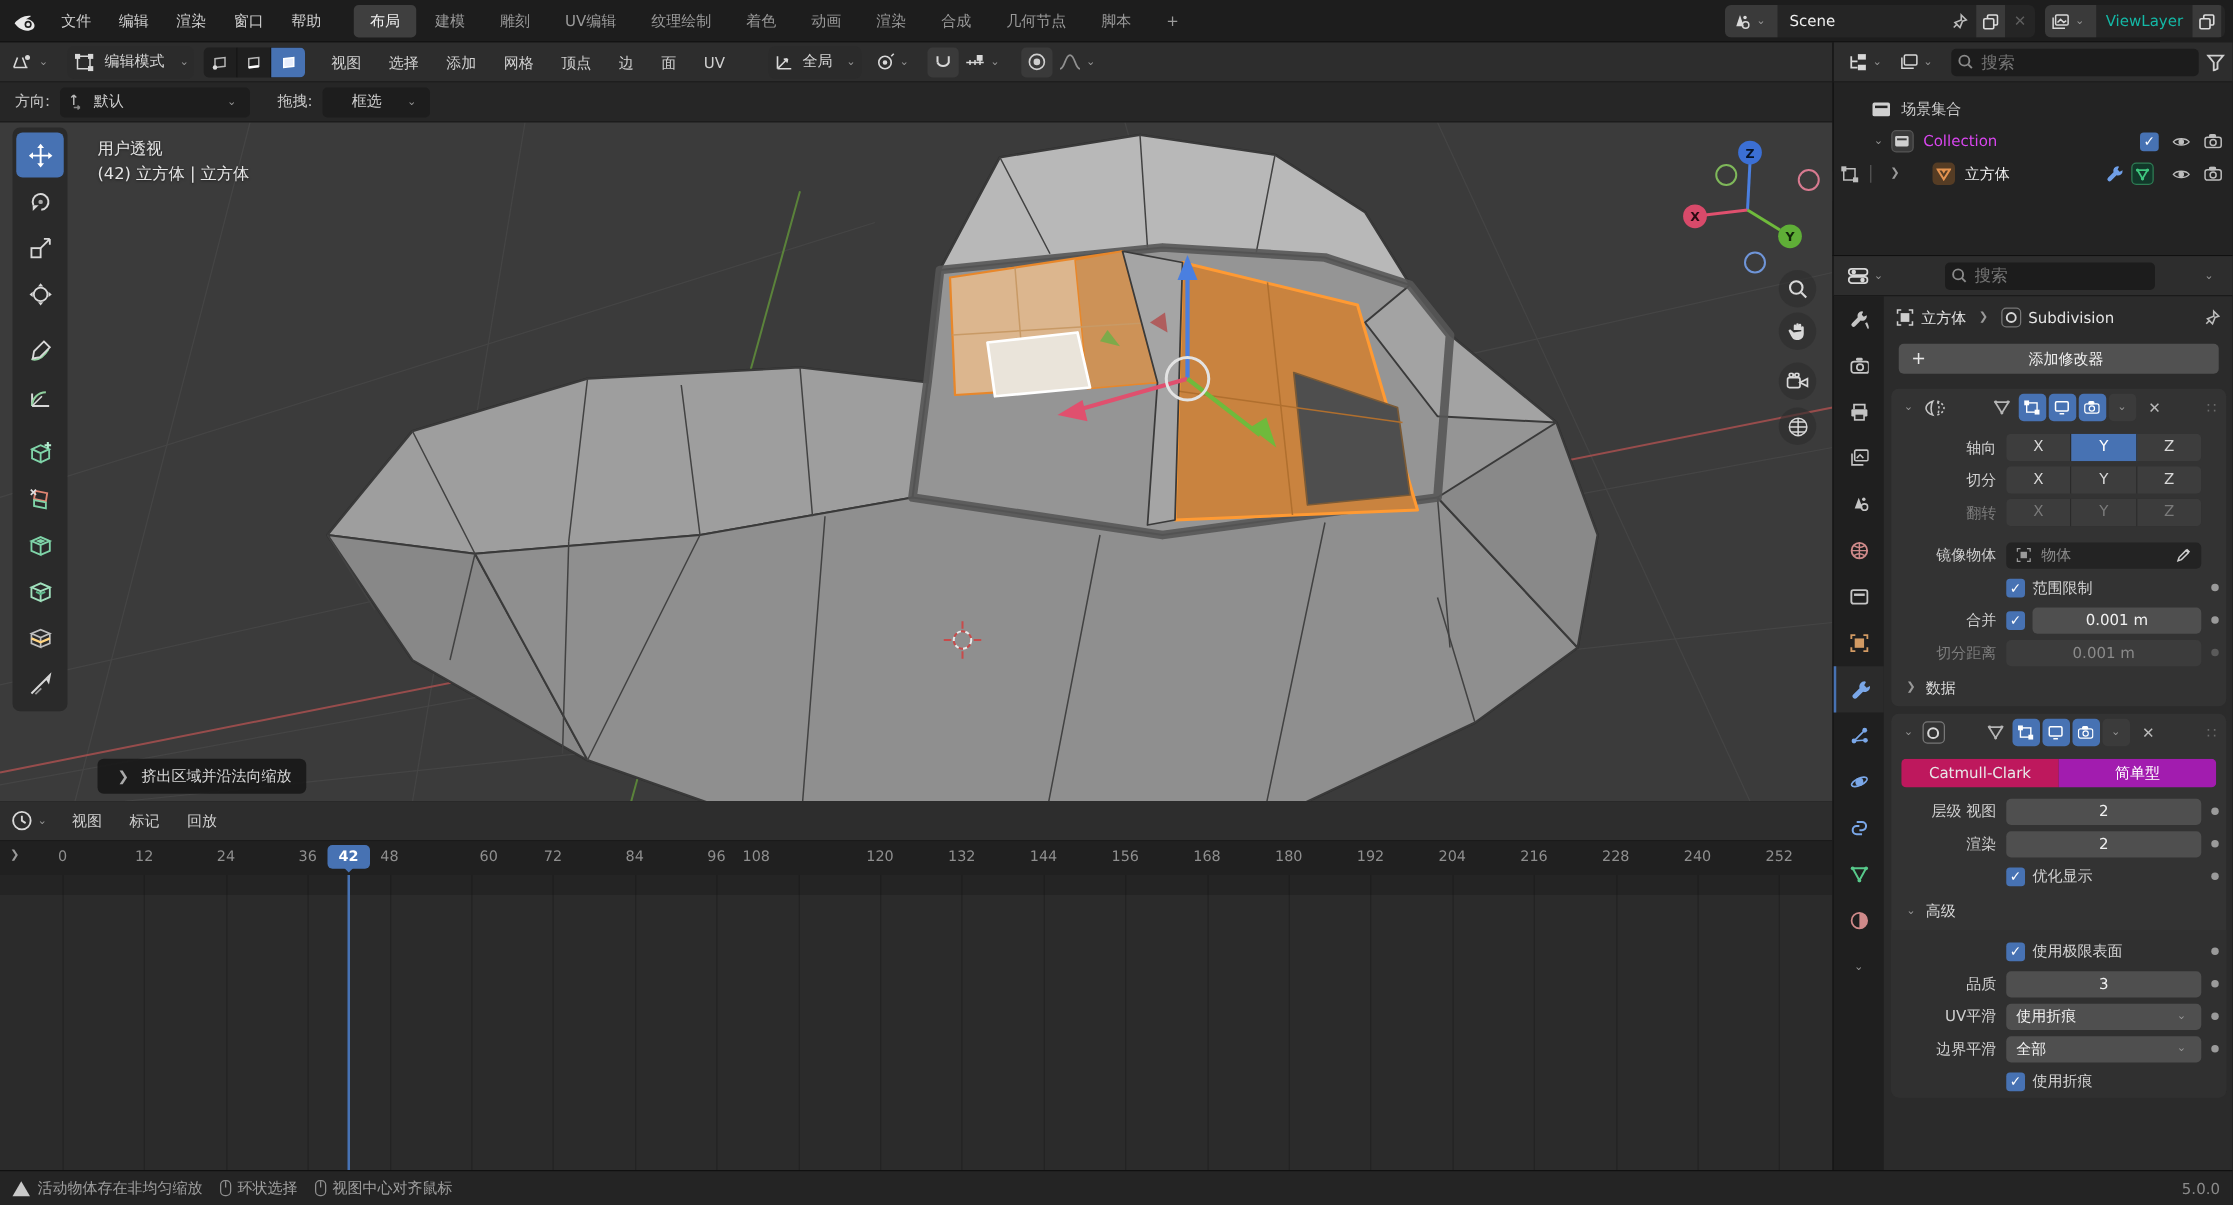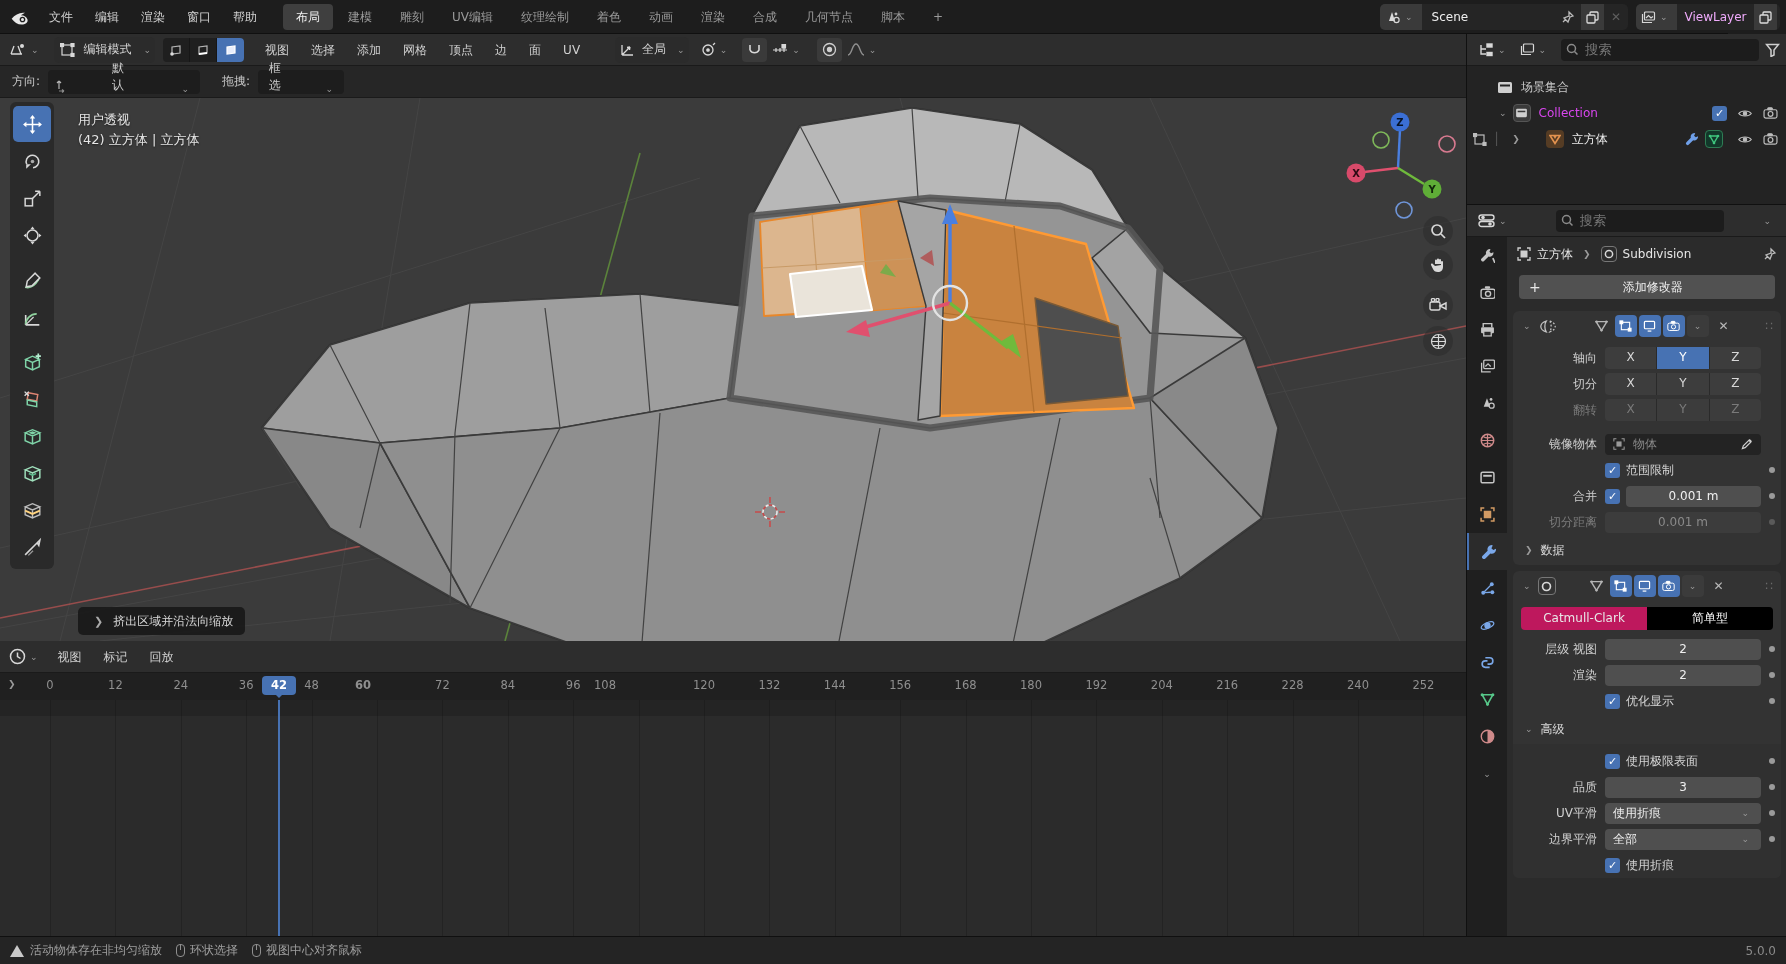--- a/index.html
+++ b/index.html
@@ -22,21 +22,21 @@
   
   #vp-header { position:absolute; left:0; top:34px; width:1466px; height:32px; background:#2d2d2d;
     border-bottom:1px solid #1a1a1a; display:flex; align-items:center; }
   #vp-tools  { position:absolute; left:0; top:66px; width:1466px; height:32px; background:#262626;
     border-bottom:1px solid #1a1a1a; display:flex; align-items:center; }
   .hbtn { height:24px; display:flex; align-items:center; padding:0 5px; border-radius:4px; background:transparent; }
   .grp { display:flex; background:#1f1f1f; border-radius:4px; overflow:hidden; height:24px; }
   .grp > div { width:27px; height:24px; display:flex; align-items:center; justify-content:center; border-right:1px solid #161616; }
   .grp > div:last-child { border-right:none; }
   .grp .on { background:#4772b3; }
-  .field { background:#1d1d1d; border-radius:4px; height:24px; display:flex; align-items:flex-end; padding:0 7px; color:#cfcfcf;gap:37px; }
+  .field { background:#1d1d1d; border-radius:4px; height:24px; display:flex; align-items:center; padding:0 7px; color:#cfcfcf; }
   .seg3 { display:flex; border-radius:4px; overflow:hidden; height:21px; }
   .seg3 > div { width:33px; text-align:center; line-height:21px; background:#3d3d3d; color:#d8d8d8; border-right:1px solid #2a2a2a; }
   .seg3 > div:last-child { border-right:none; }
   .seg3 .on { background:#4772b3; color:#fff; }
 
   
   #vp-canvas { position:absolute; left:0; top:98px; width:1466px; height:543px; background:#3b3b3b; overflow:hidden; }
   #vp-overlay-text { position:absolute; left:78px; top:12px; line-height:20px; color:#e6e6e6; font-size:13px; text-shadow:0 1px 2px rgba(0,0,0,.5); }
   #toolbar { position:absolute; left:10px; top:4px; width:44px; background:rgba(41,41,41,.95); border-radius:6px; padding:3px; }
   .tool { width:38px; height:36px; display:flex; align-items:center; justify-content:center; border-radius:5px; margin:1px 0; }
@@ -85,21 +85,21 @@
   .plabel.dim, .dim { color:#7c7c7c; }
   .pfield { flex:1; background:#4f4f4f; border-radius:4px; height:21px; display:flex; align-items:center; justify-content:center; color:#f0f0f0; }
   .pfield.dim { background:#3c3c3c; color:#8a8a8a; }
   .pselect { flex:1; background:#4f4f4f; border-radius:4px; height:21px; display:flex; align-items:center; padding:0 8px; color:#f0f0f0; }
   .dot { width:6px; height:6px; border-radius:3px; background:#9a9a9a; margin-left:8px; flex:none; }
   .dot.dim { background:#5a5a5a; }
   .cb { width:15px; height:15px; border-radius:3px; background:#4772b3; color:#fff; font-size:11px; line-height:15px;
     text-align:center; margin-right:6px; flex:none; }
   .segtab { display:flex; margin:6px 8px; border-radius:4px; overflow:hidden; height:23px; }
   .segtab > div { flex:1; text-align:center; line-height:23px; background:#be185d; color:#e8e8e8; }
-  .segtab .on { background:#000000; color:#fff; }
+  .segtab .on { background:#a21caf; color:#fff; }
 
   #statusbar { position:absolute; left:0; top:936px; width:1786px; height:28px; background:#242424;
     border-top:1px solid #101010; display:flex; align-items:center; color:#9f9f9f; padding:0 10px; }
   .warn-tri { width:0; height:0; border-left:7px solid transparent; border-right:7px solid transparent;
     border-bottom:12px solid #c9c9c9; position:relative; margin-right:6px; }
   .mouse { width:9px; height:13px; border:1.4px solid #8f8f8f; border-radius:4px; margin:0 5px 0 14px; position:relative; }
   .mouse::after { content:""; position:absolute; left:3px; top:0; width:1.4px; height:5px; background:#8f8f8f; }
   svg { display:block; }
 </style>
 </head>
@@ -161,21 +161,21 @@
 
   <div class="pill abs" style="left:1636px; top:4px; width:144px">
     <div class="iconbtn">
       <svg width="15" height="13" viewBox="0 0 15 13" stroke="#d8d8d8" stroke-width="1.2" fill="none">
           <rect x="3.5" y="1" width="10" height="8" rx="1"></rect>
           <path d="M1.5 3v8.5H11"></path>
           <path d="M5 7l2.5-2.5L10 7l2-1.5"></path>
         </svg>
       <span class="chev">⌄</span>
     </div>
-    <span style="padding:0 8px; color:#f0abfc; flex:1">ViewLayer</span>
+    <span style="padding:0 8px; color:#14b8a6; flex:1">ViewLayer</span>
     <span class="iconbtn">
       <svg width="13" height="13" viewBox="0 0 13 13" stroke="#ddd" stroke-width="1.3" fill="none">
           <rect x="4" y="1" width="8" height="8" rx="1"></rect>
           <rect x="1" y="4" width="8" height="8" rx="1" fill="#3a3a3a"></rect>
         </svg>
     </span>
     <span style="color:#5f5f5f; padding:0 6px">✕</span>
   </div>
 </div>
 
@@ -606,21 +606,21 @@
 </div>
 
 <div id="tl-ruler">
   <span class="chev" style="position:absolute; left:4px; top:6px">❯</span>
   <div id="ticks">
       <span class="tick" style="left: 50px;">0</span>
       <span class="tick" style="left: 115.4px;">12</span>
       <span class="tick" style="left: 180.8px;">24</span>
       <span class="tick" style="left: 246.2px;">36</span>
       <span class="tick" style="left: 311.6px;">48</span>
-      <span class="tick" style="left: 363px; font-weight: bold;">60</span>
+      <span class="tick" style="left: 391px;">60</span>
       <span class="tick" style="left: 442.4px;">72</span>
       <span class="tick" style="left: 507.8px;">84</span>
       <span class="tick" style="left: 573.2px;">96</span>
       <span class="tick" style="left: 605px;">108</span>
       <span class="tick" style="left: 704px;">120</span>
       <span class="tick" style="left: 769.4px;">132</span>
       <span class="tick" style="left: 834.8px;">144</span>
       <span class="tick" style="left: 900.2px;">156</span>
       <span class="tick" style="left: 965.6px;">168</span>
       <span class="tick" style="left: 1031px;">180</span>

